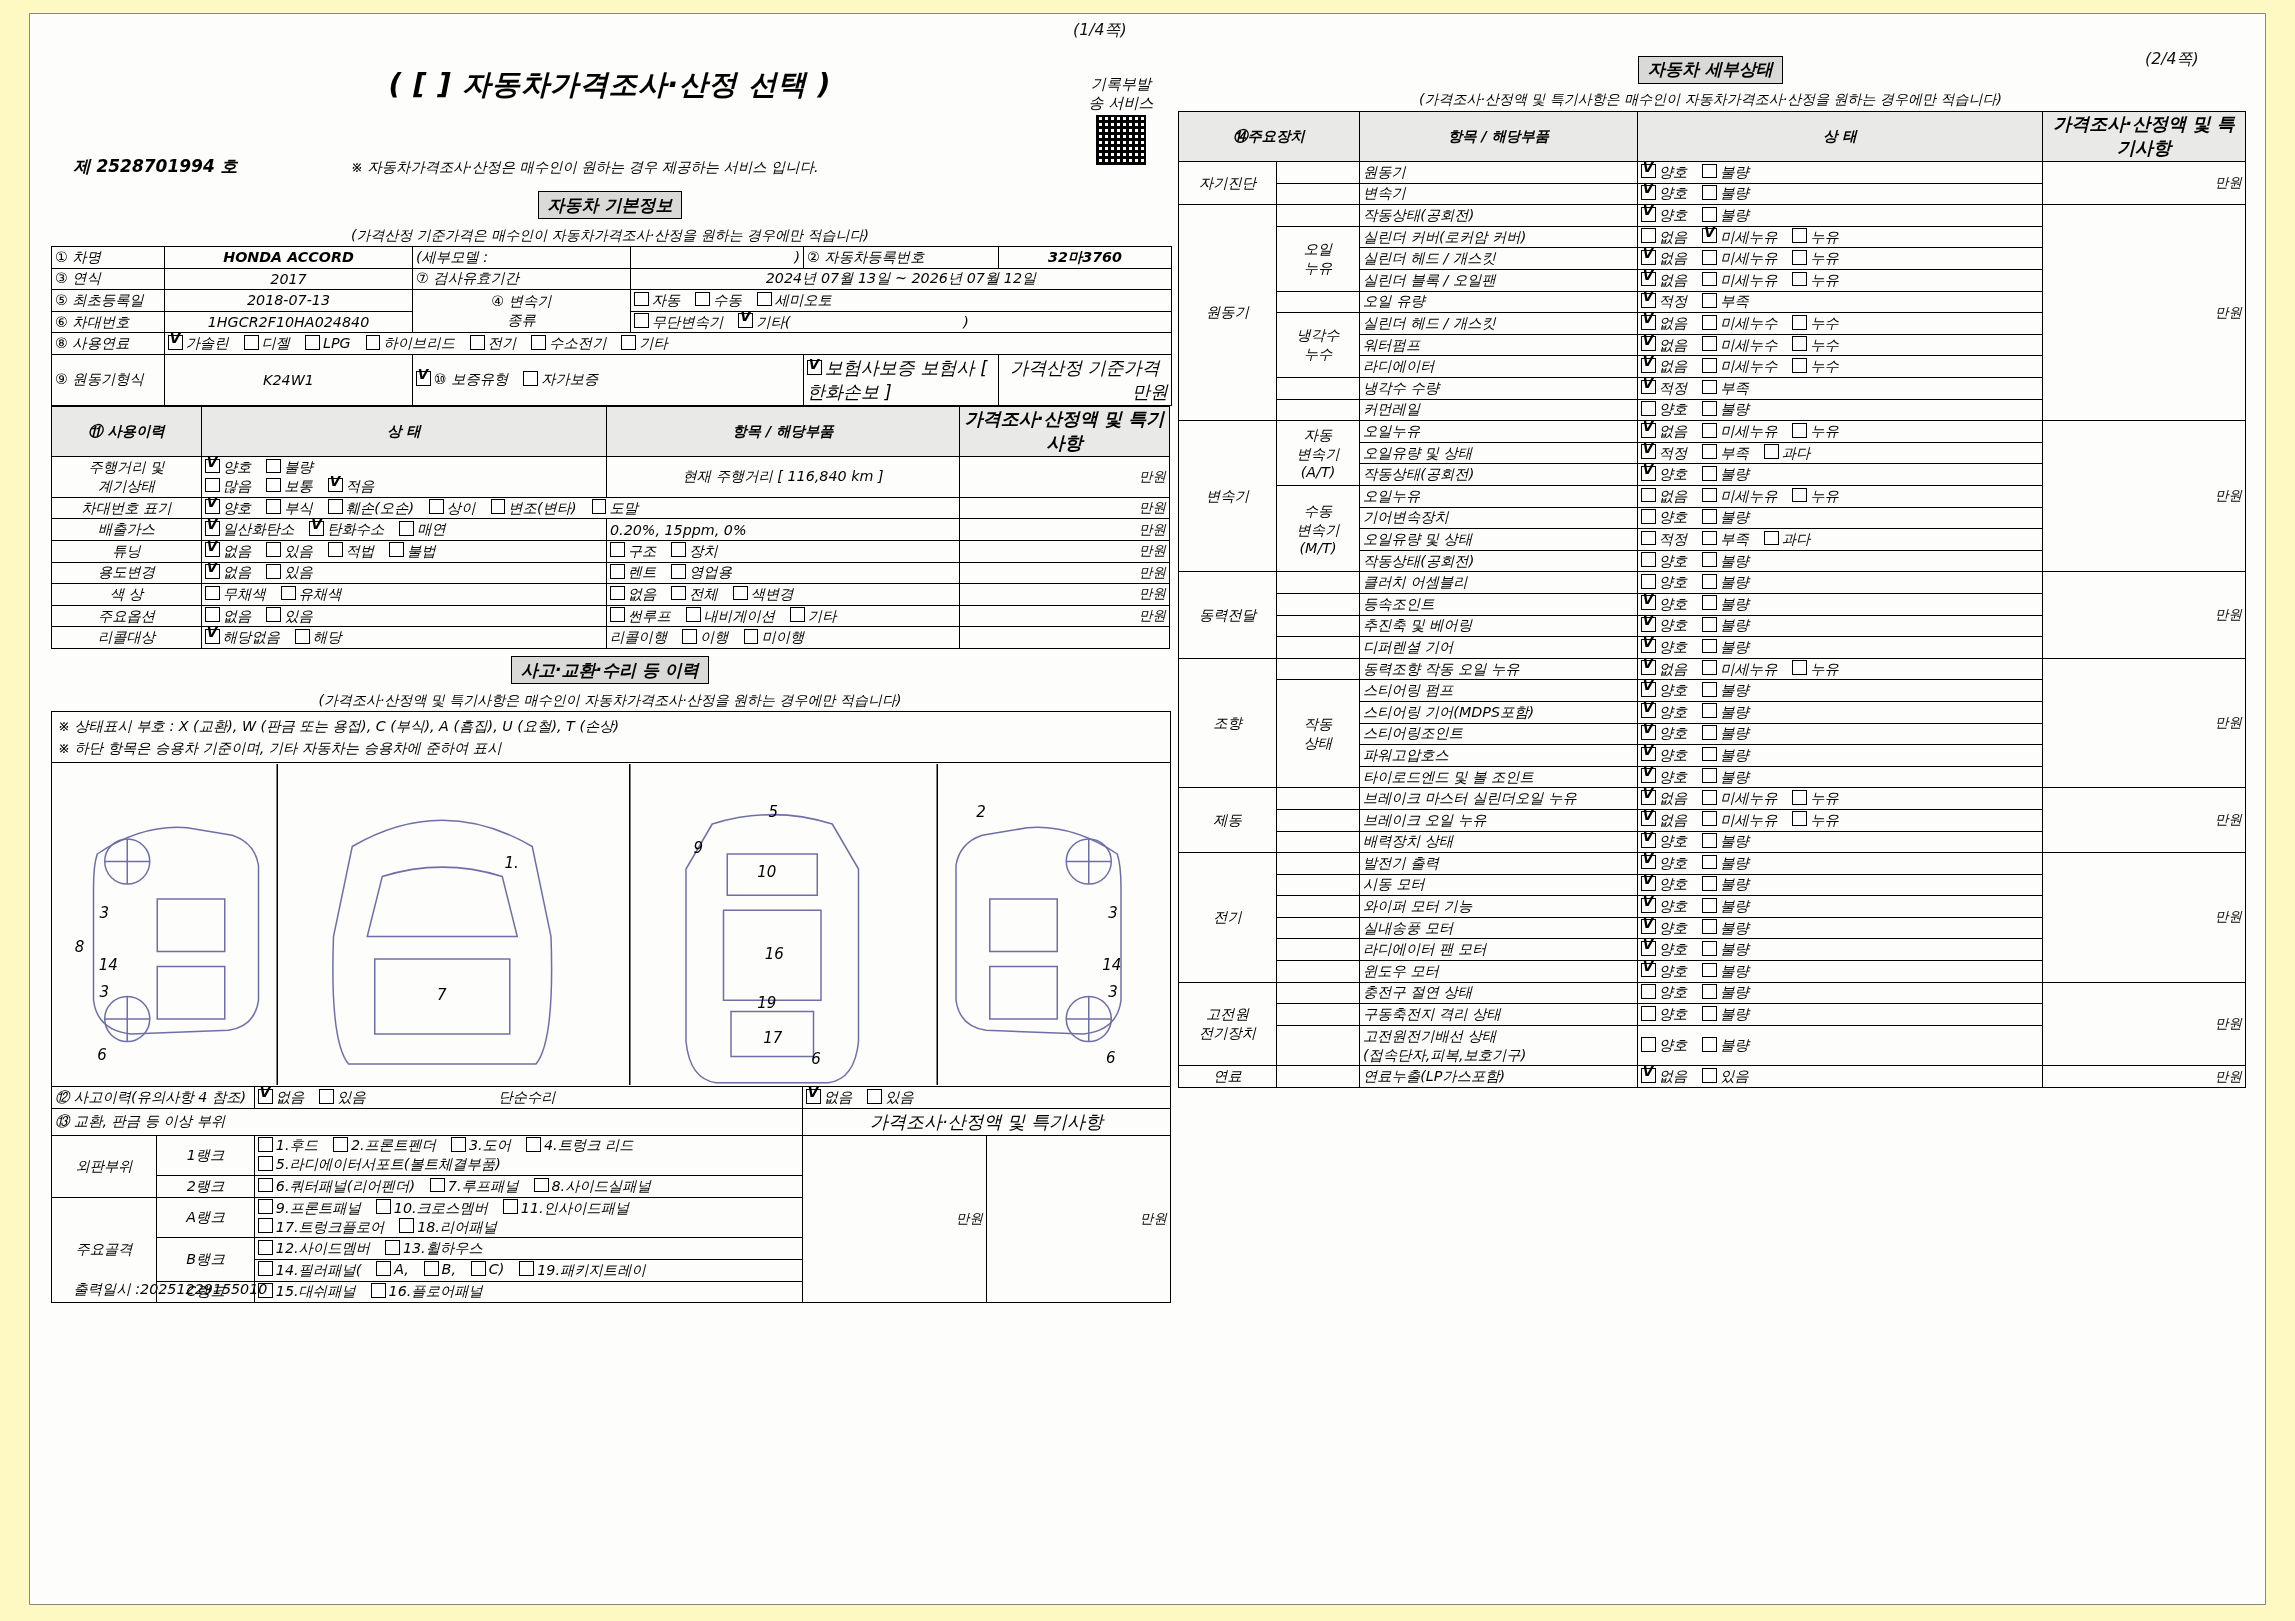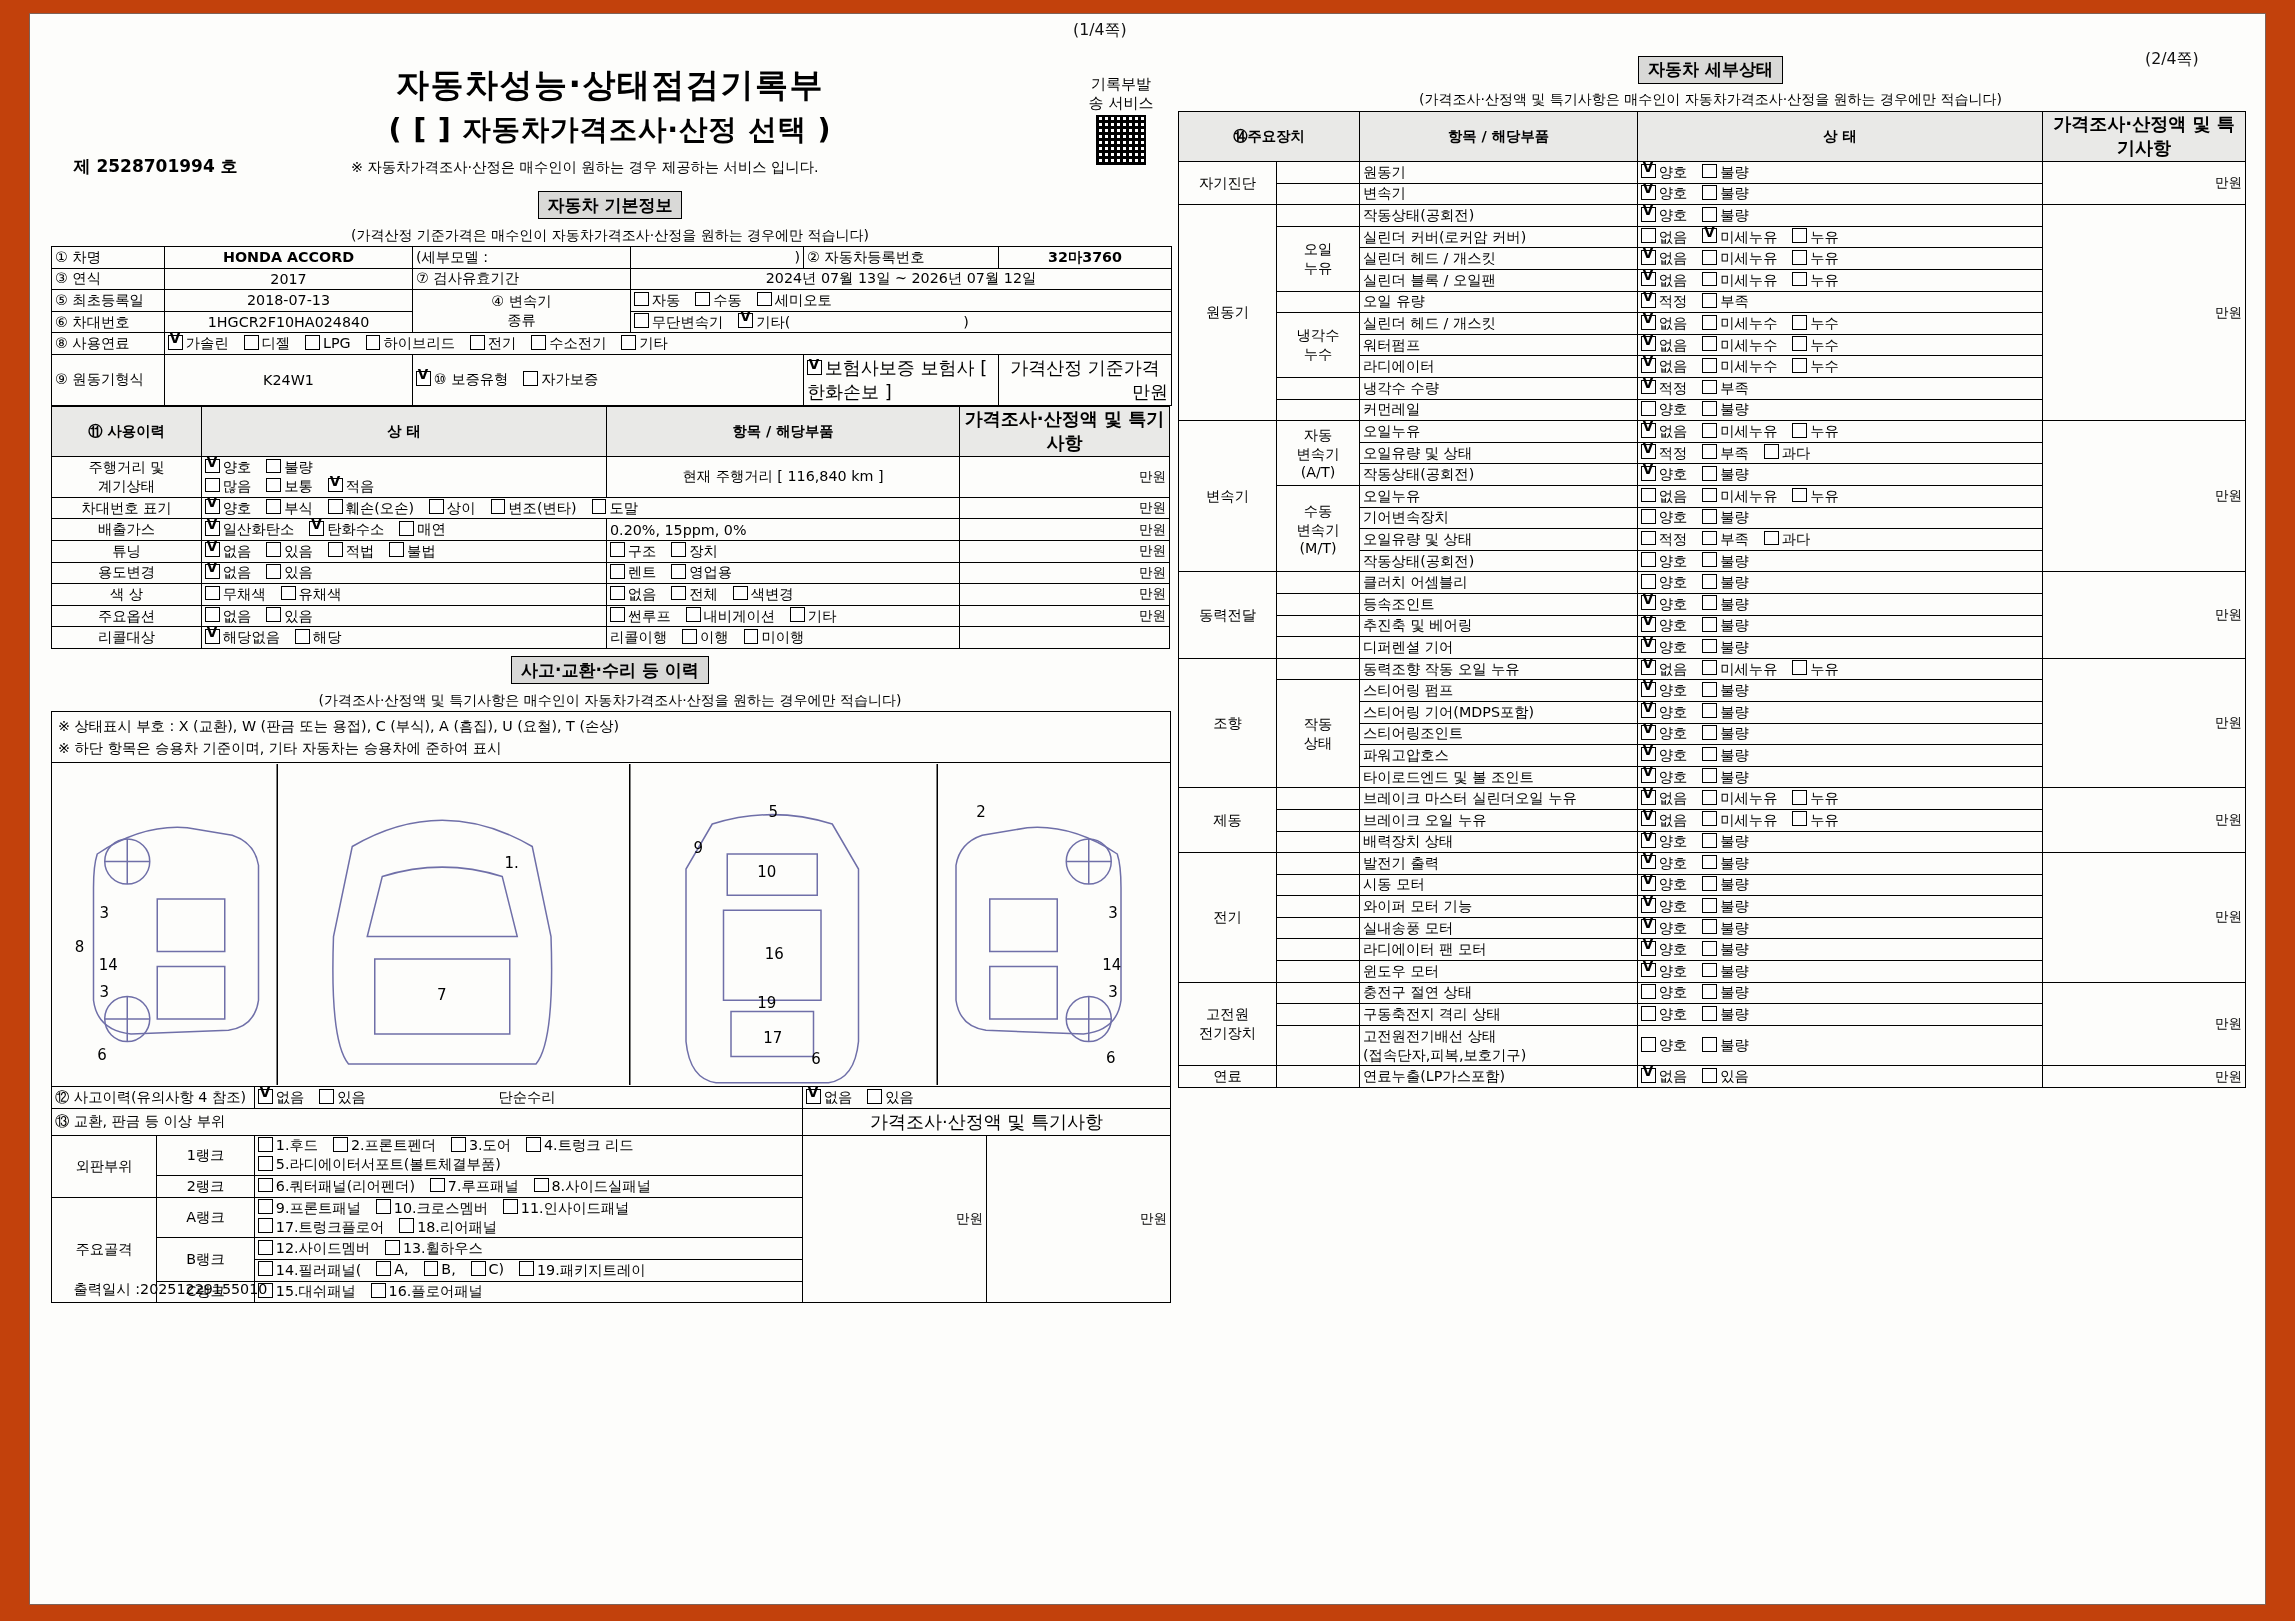--- a/index.html
+++ b/index.html
@@ -1,17 +1,17 @@
 <!DOCTYPE html>
 <html lang="ko" style="font-size:12px"><head>
 <meta charset="utf-8">
 <style>
   html,body{margin:0;padding:0;background:#8a8a8a;}
   body{font-family:"DejaVu Sans","Liberation Sans",sans-serif;}
-  .page{position:relative;width:2295px;height:1622px;background:#c2410c;overflow:hidden;}
+  .page{position:relative;width:2295px;height:1622px;background:#fef9c3;overflow:hidden;font-style:italic;}
   .sheet{position:absolute;left:30px;top:13.5px;width:2235px;height:1590px;background:#fdfdfb;box-shadow:0 0 0 0.8px #6d6d6d;}
   .pg-label{position:absolute;font-size:15.8px;color:#111;}
   .lcol{position:absolute;left:21px;top:42px;width:1118px;}
   .rcol{position:absolute;left:1148px;top:42px;width:1065px;}
   table{border-collapse:collapse;table-layout:fixed;}
   td,th{border:1.1px solid #000;font-size:14.3px;color:#000;padding:0.8px 3px;vertical-align:middle;}
   .c{text-align:center;}
   .l{text-align:left;}
   .r{text-align:right;}
   .bold{font-weight:bold;}
@@ -46,21 +46,20 @@
 <div class="page">
   <div class="sheet">
 
     <div class="pg-label" style="left:1043px;top:6px;">(1/4쪽)</div>
     <div class="pg-label" style="left:2115px;top:35px;">(2/4쪽)</div>
 
     <div class="lcol">
 
       <div style="position:relative;height:128px;">
         <div class="title-wrap" style="padding-top:7.5px;">
-          <div class="title1">자동차성능·상태점검기록부</div>
           <div class="title2">( [      ] 자동차가격조사·산정 선택 )</div>
         </div>
         <div class="qr">
           <div class="qrlabel">기록부발송 서비스</div>
           <div class="qrbox"></div>
         </div>
         <div style="position:absolute;left:22.5px;top:99px;" class="docno">제 2528701994 호</div>
         <div style="position:absolute;left:300px;top:102px;" class="subnote">※ 자동차가격조사·산정은 매수인이 원하는 경우 제공하는 서비스 입니다.</div>
       </div>
 

